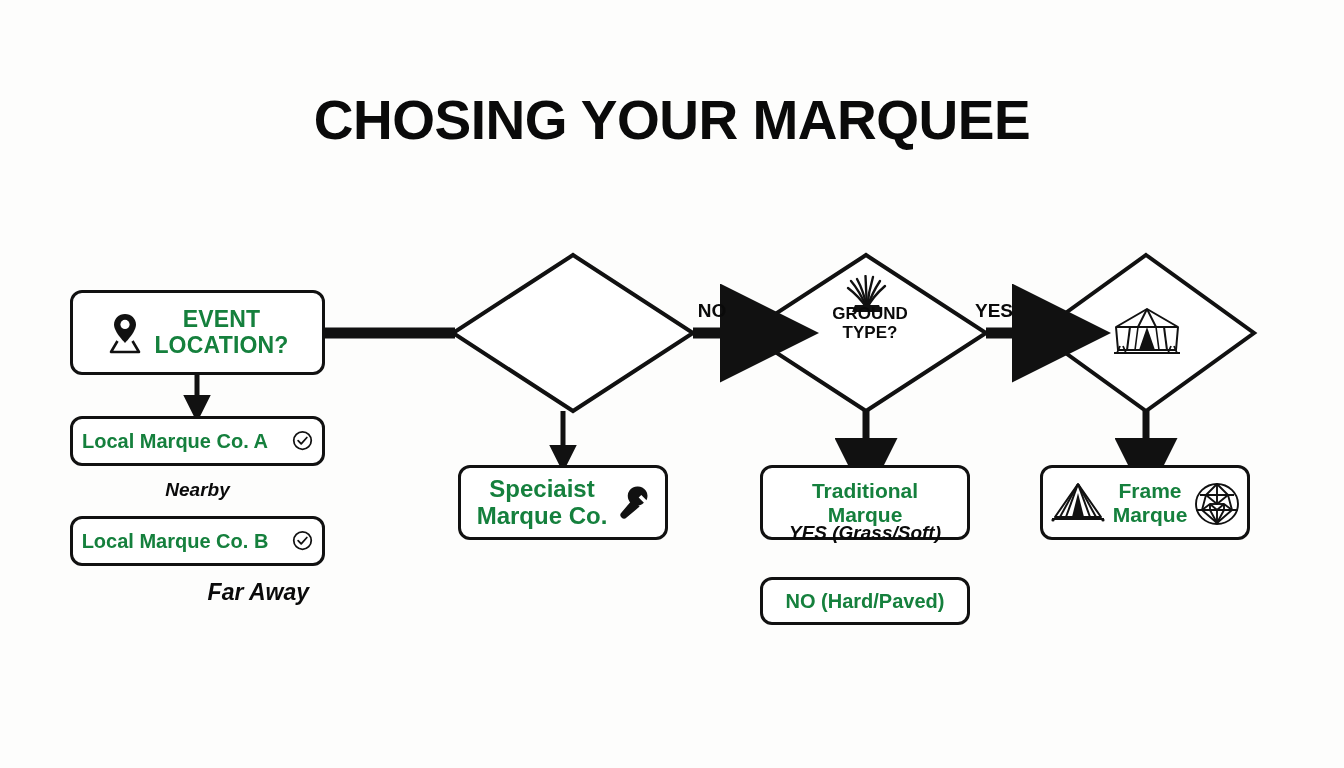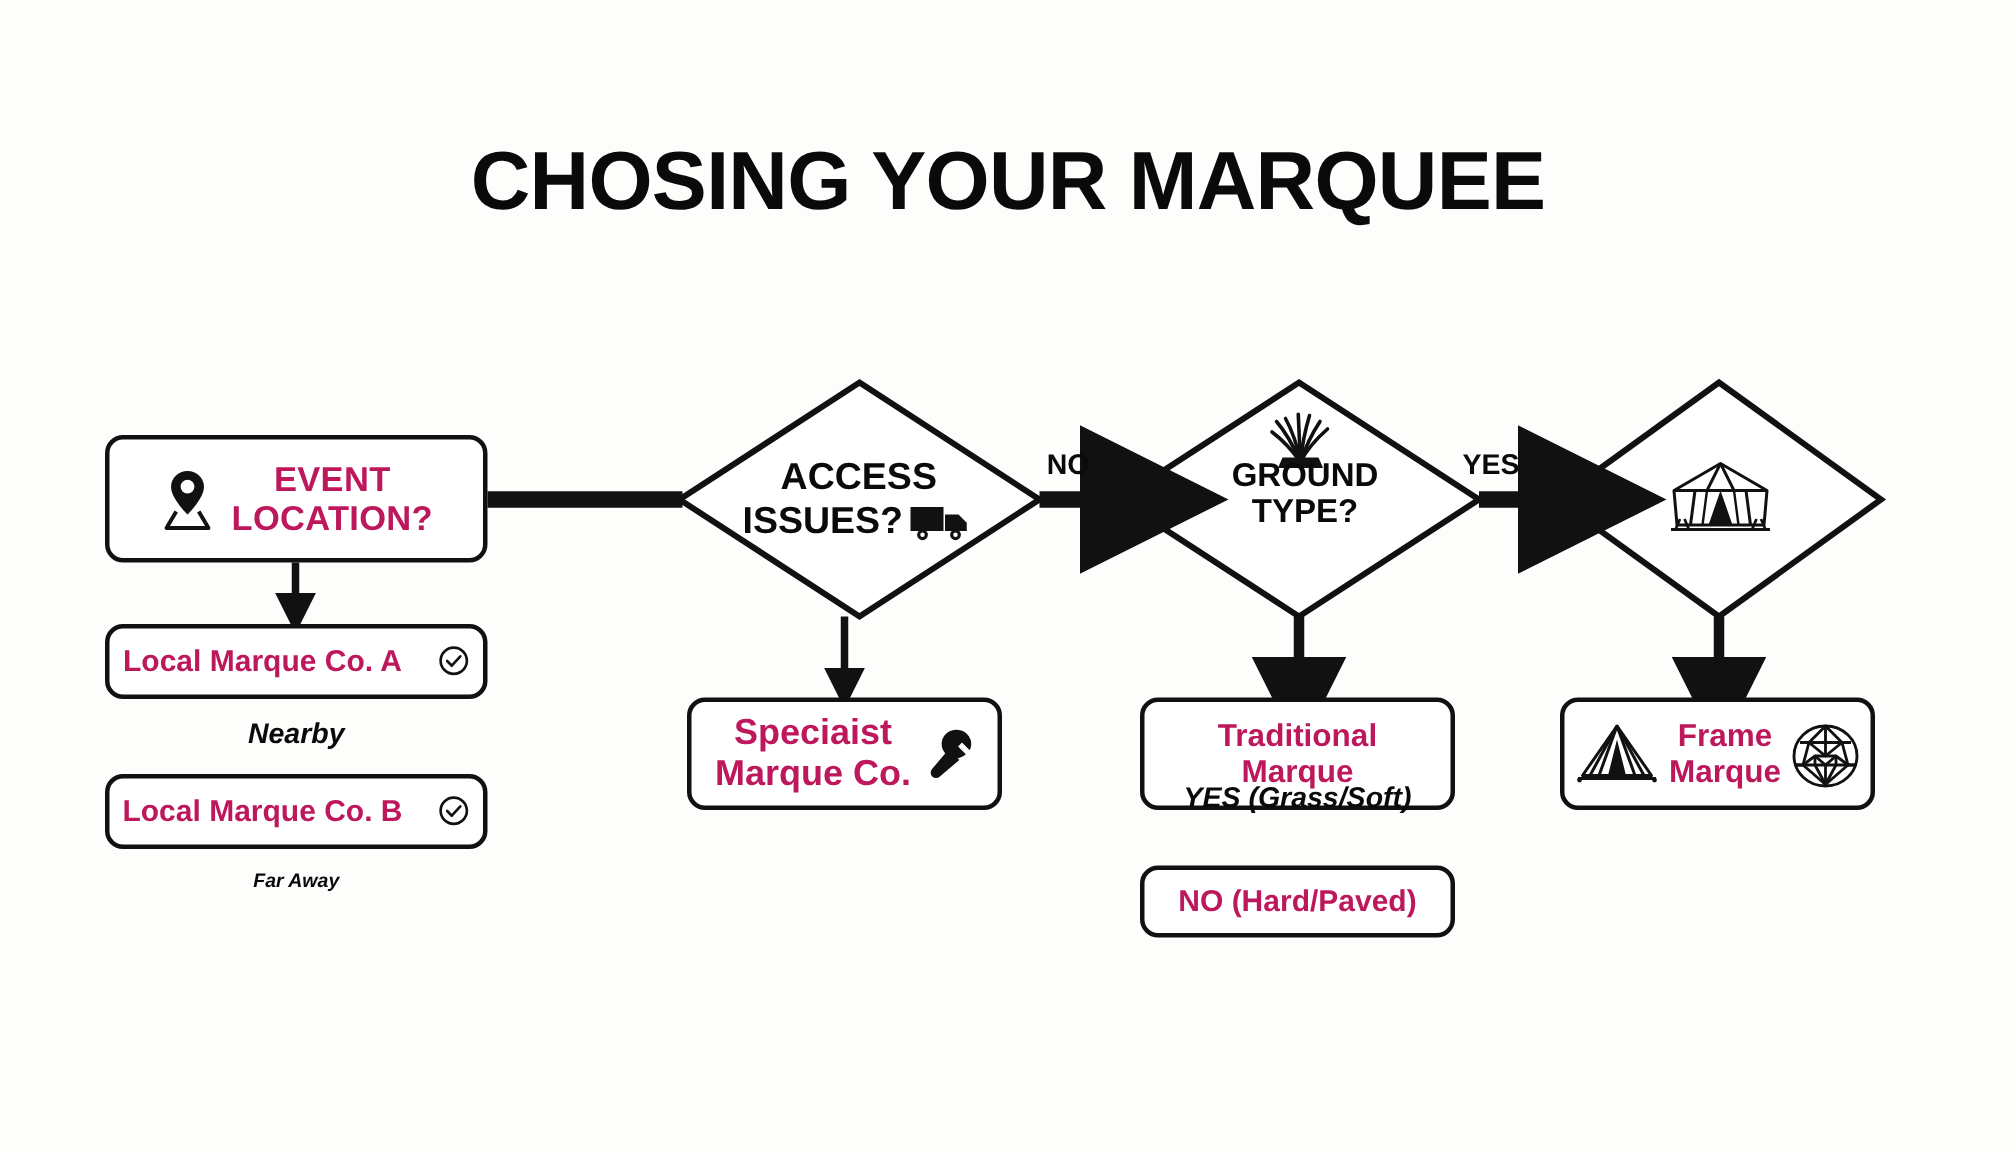--- a/index.html
+++ b/index.html
@@ -44,21 +44,21 @@
   
   .node-box {
     position: absolute;
     box-sizing: border-box;
     border: 3.5px solid #111111;
     border-radius: 12px;
     background: #ffffff;
     display: flex;
     align-items: center;
     justify-content: center;
-    color: #be185d;
+    color: #15803d;
     font-family: "Liberation Sans", sans-serif;
   }
   .node-box .box-text {
     font-weight: 700;
     line-height: 1.12;
     text-align: center;
   }
 
   
   #box-event-location { left: 70px; top: 290px; width: 255px; height: 85px; }
@@ -74,21 +74,21 @@
   
   .plain-label {
     position: absolute;
     text-align: center;
     font-weight: 700;
     color: #0a0a0a;
     font-family: "Liberation Sans", sans-serif;
     font-style: italic;
   }
   #label-nearby  { left: 70px; top: 479px; width: 255px; font-size: 19px; }
-  #label-faraway { left: 70px; top: 579px; width: 255px; font-size: 13px; }
+  #label-faraway { left: 54px; top: 579px; width: 255px; font-size: 23px; text-align: right; }
 
   
   #box-specialist { left: 458px; top: 465px; width: 210px; height: 75px; }
   #box-specialist .row { display: flex; align-items: center; gap: 8px; }
   #box-specialist .box-text { font-size: 24px; }
 
   
   #box-traditional { left: 760px; top: 465px; width: 210px; height: 75px; }
   #box-traditional .box-text { font-size: 21px; }
 
@@ -106,21 +106,21 @@
   .diamond-label {
     position: absolute;
     text-align: center;
     font-weight: 700;
     color: #0a0a0a;
     line-height: 1.1;
     font-family: "Liberation Sans", sans-serif;
   }
   #diamond-access-label { left: 480px; top: 305px; width: 185px; font-size: 25px; }
   #diamond-access-label .row { display: flex; align-items: center; justify-content: center; gap: 4px; }
-  #diamond-ground-label { left: 790px; top: 305px; width: 160px; font-size: 22px; }
+  #diamond-ground-label { left: 790px; top: 305px; width: 160px; font-size: 17px; }
 
   
   .arrow-label {
     position: absolute;
     font-weight: 700;
     font-size: 19px;
     color: #0a0a0a;
     text-align: center;
     font-family: "Liberation Sans", sans-serif;
   }
@@ -205,36 +205,20 @@
         <svg width="21" height="21" viewBox="0 0 24 24">
           <circle cx="12" cy="12" r="10" fill="none" stroke="#111111" stroke-width="2"></circle>
           <path d="M7 12.2 L10.5 15.8 L17 8.6" fill="none" stroke="#111111" stroke-width="2" stroke-linecap="round" stroke-linejoin="round"></path>
         </svg>
       </span>
     </div>
   </div>
 
   <div class="plain-label" id="label-faraway">Far Away</div>
 
-  <div class="diamond-label" id="diamond-access-label">
-    <div>ACCESS</div>
-    <div class="row">
-      <span>ISSUES?</span>
-      <span class="icon">
-        <svg width="44" height="30" viewBox="0 0 44 30">
-          <rect x="1" y="5" width="22" height="16" fill="#111111"></rect>
-          <path d="M24 10 L33 10 L38.5 15.5 L38.5 21 L24 21 Z" fill="#111111"></path>
-          <circle cx="9" cy="23.5" r="3.6" fill="#111111"></circle>
-          <circle cx="9" cy="23.5" r="1.5" fill="#ffffff"></circle>
-          <circle cx="31" cy="23.5" r="3.6" fill="#111111"></circle>
-          <circle cx="31" cy="23.5" r="1.5" fill="#ffffff"></circle>
-        </svg>
-      </span>
-    </div>
-  </div>
 
   <div class="arrow-label" id="label-edge-no">NO</div>
 
   <div class="node-box" id="box-specialist">
     <div class="row">
       <span class="box-text">
         <span>Speciaist</span><br>
         <span>Marque Co.</span>
       </span>
       <span class="icon">

